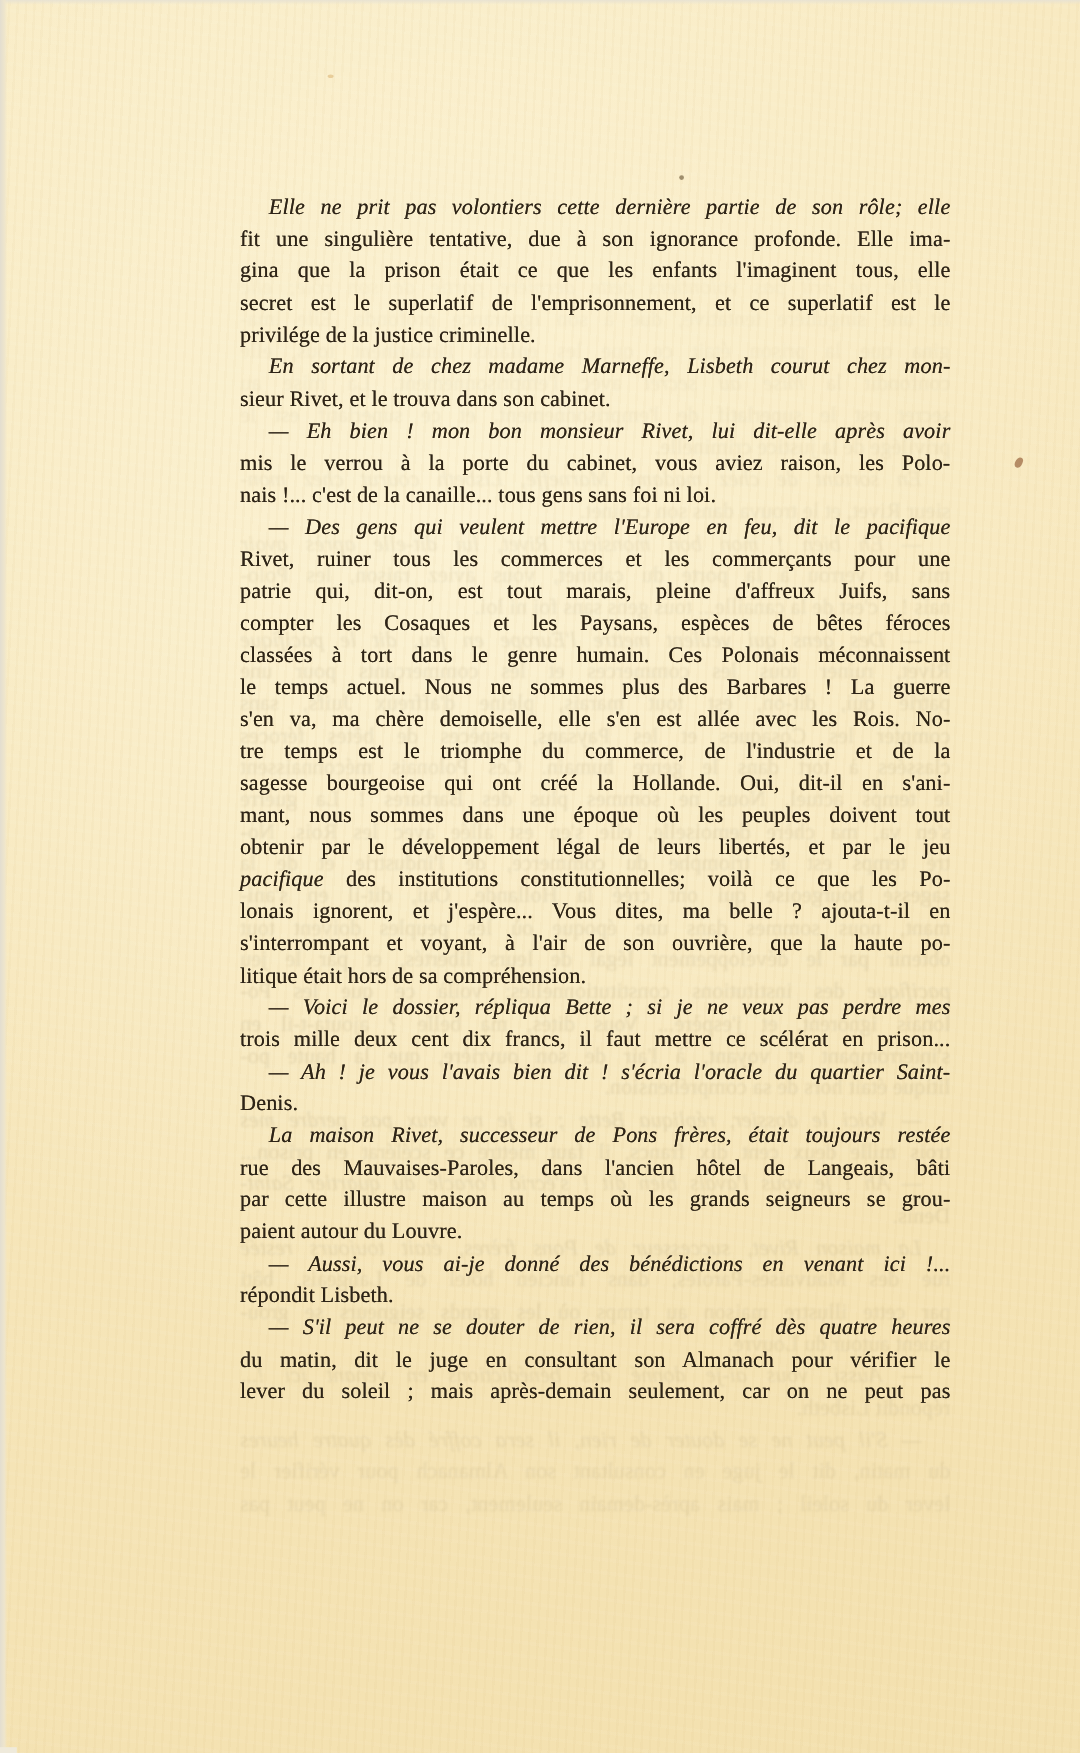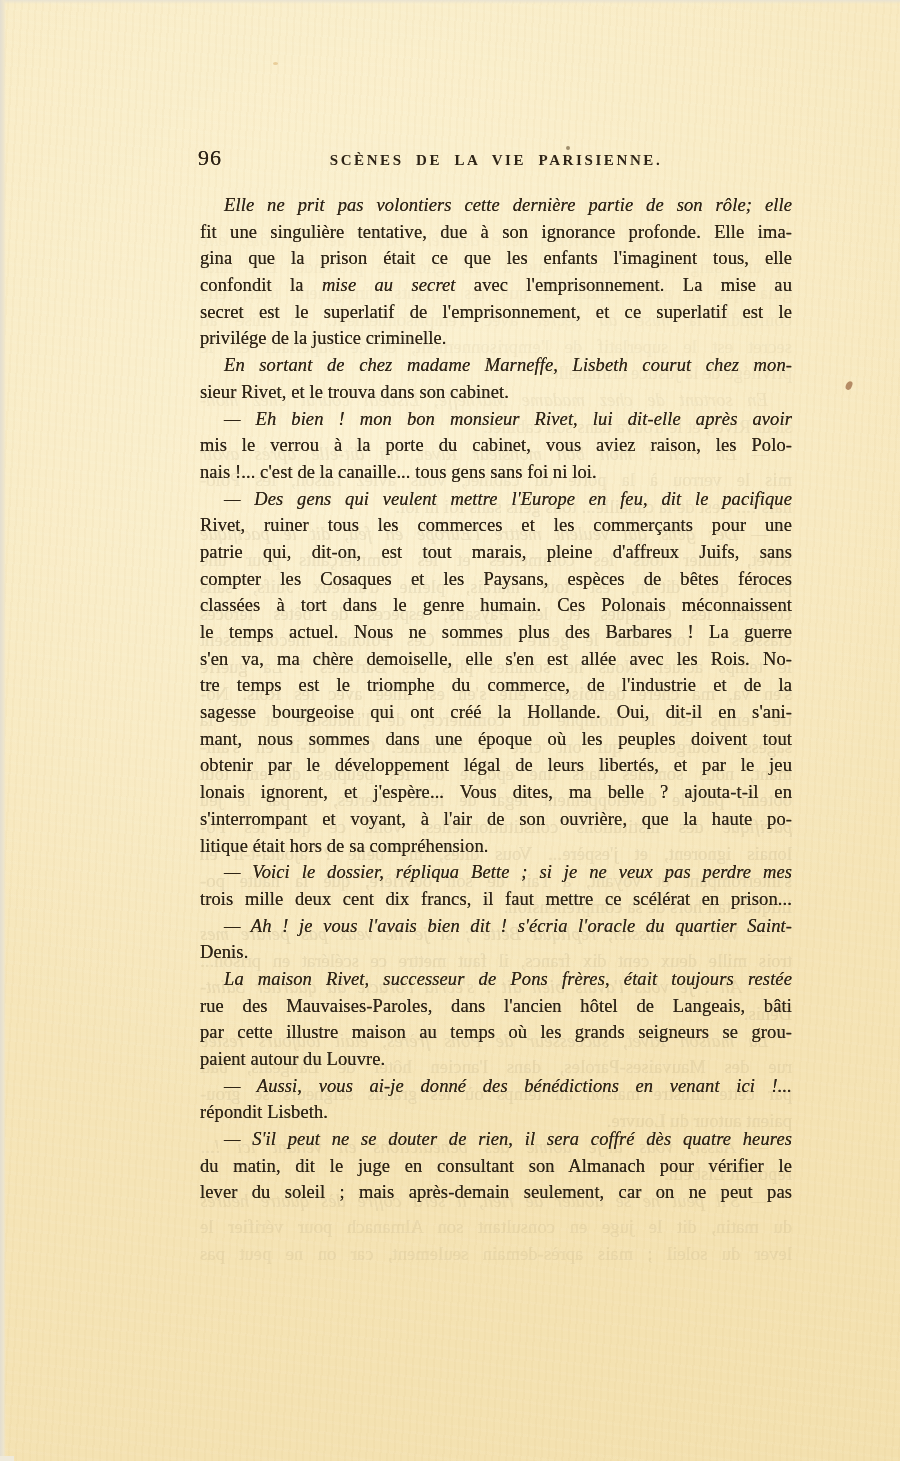--- a/index.html
+++ b/index.html
@@ -135,47 +135,43 @@
       <div class="line"><span>par cette illustre maison au temps où les grands seigneurs se grou-</span></div>
       <div class="line last"><span>paient autour du Louvre.</span></div>
       <div class="line indent"><span>— Aussi, vous ai-je donné des bénédictions en venant ici !...</span></div>
       <div class="line last"><span>répondit Lisbeth.</span></div>
       <div class="line indent"><span>— S'il peut ne se douter de rien, il sera coffré dès quatre heures</span></div>
       <div class="line"><span>du matin, dit le juge en consultant son Almanach pour vérifier le</span></div>
       <div class="line"><span>lever du soleil ; mais après-demain seulement, car on ne peut pas</span></div>
     </div>
 
   <div class="print">
-    <div class="running-head">
-      <span class="folio">96</span>
-      <span class="head-title">SCÈNES  DE  LA  VIE  PARISIENNE.</span>
-    </div>
     <div class="lines">
         <div class="line indent"><span>Elle ne prit pas volontiers cette dernière partie de son rôle; elle</span></div>
         <div class="line"><span>fit une singulière tentative, due à son ignorance profonde. Elle ima-</span></div>
         <div class="line"><span>gina que la prison était ce que les enfants l'imaginent tous, elle</span></div>
-        <div class="line"><span>confondit la </span><span class="it">mise au secret</span><span> avec l'emprisonnement. La mise au</span></div>
         <div class="line"><span>secret est le superlatif de l'emprisonnement, et ce superlatif est le</span></div>
         <div class="line last"><span>privilége de la justice criminelle.</span></div>
         <div class="line indent"><span>En sortant de chez madame Marneffe, Lisbeth courut chez mon-</span></div>
         <div class="line last"><span>sieur Rivet, et le trouva dans son cabinet.</span></div>
         <div class="line indent"><span>— Eh bien ! mon bon monsieur Rivet, lui dit-elle après avoir</span></div>
         <div class="line"><span>mis le verrou à la porte du cabinet, vous aviez raison, les Polo-</span></div>
         <div class="line last"><span>nais !... c'est de la canaille... tous gens sans foi ni loi.</span></div>
         <div class="line indent"><span>— Des gens qui veulent mettre l'Europe en feu, dit le pacifique</span></div>
         <div class="line"><span>Rivet, ruiner tous les commerces et les commerçants pour une</span></div>
         <div class="line"><span>patrie qui, dit-on, est tout marais, pleine d'affreux Juifs, sans</span></div>
         <div class="line"><span>compter les Cosaques et les Paysans, espèces de bêtes féroces</span></div>
         <div class="line"><span>classées à tort dans le genre humain. Ces Polonais méconnaissent</span></div>
         <div class="line"><span>le temps actuel. Nous ne sommes plus des Barbares ! La guerre</span></div>
         <div class="line"><span>s'en va, ma chère demoiselle, elle s'en est allée avec les Rois. No-</span></div>
         <div class="line"><span>tre temps est le triomphe du commerce, de l'industrie et de la</span></div>
         <div class="line"><span>sagesse bourgeoise qui ont créé la Hollande. Oui, dit-il en s'ani-</span></div>
         <div class="line"><span>mant, nous sommes dans une époque où les peuples doivent tout</span></div>
         <div class="line"><span>obtenir par le développement légal de leurs libertés, et par le jeu</span></div>
+        <div class="line"><span class="it">pacifique</span><span> des institutions constitutionnelles; voilà ce que les Po-</span></div>
         <div class="line"><span>lonais ignorent, et j'espère... Vous dites, ma belle ? ajouta-t-il en</span></div>
         <div class="line"><span>s'interrompant et voyant, à l'air de son ouvrière, que la haute po-</span></div>
         <div class="line last"><span>litique était hors de sa compréhension.</span></div>
         <div class="line indent"><span>— Voici le dossier, répliqua Bette ; si je ne veux pas perdre mes</span></div>
         <div class="line"><span>trois mille deux cent dix francs, il faut mettre ce scélérat en prison...</span></div>
         <div class="line indent"><span>— Ah ! je vous l'avais bien dit ! s'écria l'oracle du quartier Saint-</span></div>
         <div class="line last"><span>Denis.</span></div>
         <div class="line indent"><span>La maison Rivet, successeur de Pons frères, était toujours restée</span></div>
         <div class="line"><span>rue des Mauvaises-Paroles, dans l'ancien hôtel de Langeais, bâti</span></div>
         <div class="line"><span>par cette illustre maison au temps où les grands seigneurs se grou-</span></div>

